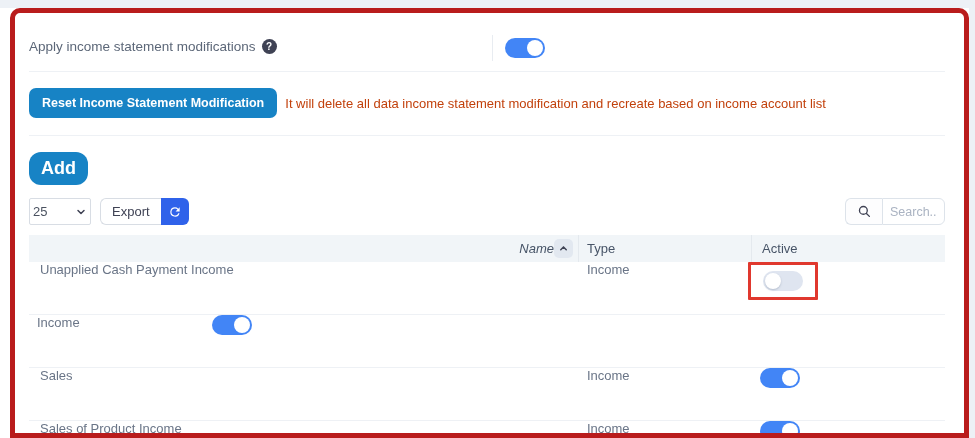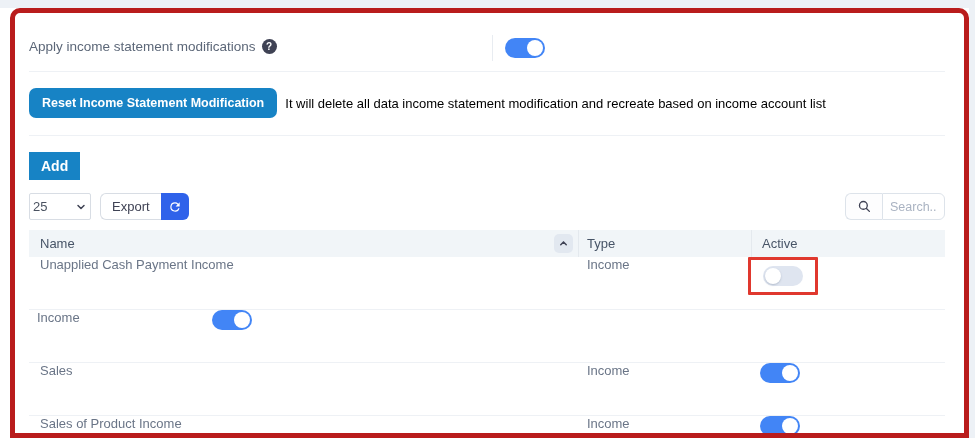--- a/index.html
+++ b/index.html
@@ -27,25 +27,25 @@
   .switch.on .knob { right:2px; }
   .switch.off { background:#dfe5f0; }
   .switch.off .knob { left:2px; box-shadow:0 1px 2px rgba(100,116,139,.35); }
 
   .hr { height:1px; background:#eef1f5; margin:0; }
 
   
   .reset-row { display:flex; align-items:center; gap:8px; margin:16px 0 17px 0; }
   .btn-reset { background:#1783c5; color:#ffffff; border:none; border-radius:7px;
     font-size:12.5px; font-weight:bold; padding:8px 13px; cursor:pointer; font-family:inherit; }
-  .warning-text { color:#000000; font-size:13px; }
-
-  
-  .btn-add { background:#1783c5; color:#fff; border:none; border-radius:0;
-    font-size:14px; font-weight:bold; padding:6px 12px; margin-top:16px; cursor:pointer; font-family:inherit; }
+  .warning-text { color:#c2410c; font-size:13px; }
+
+  
+  .btn-add { background:#1783c5; color:#fff; border:none; border-radius:12px;
+    font-size:18px; font-weight:bold; padding:6px 12px; margin-top:16px; cursor:pointer; font-family:inherit; }
   .toolbar { display:flex; align-items:center; margin-top:13px; }
   .page-size { height:27px; width:62px; border:1px solid #d8dde4; border-radius:2px;
     display:flex; align-items:center; justify-content:space-between; padding:0 3px; cursor:pointer;
     font-size:13px; color:#4a5260; background:#fff; }
   .export-group { display:flex; margin-left:9px; }
   .btn-export { height:27px; border:1px solid #d8dde4; border-right:none; border-radius:6px 0 0 6px;
     background:#fff; color:#3f4254; font-size:13px; padding:4px 11px; cursor:pointer; font-family:inherit; }
   .btn-refresh { height:27px; width:28px; border:none; border-radius:0 6px 6px 0; background:#2f62ea;
     display:flex; align-items:center; justify-content:center; cursor:pointer; }
   .spacer { flex:1; }
@@ -53,21 +53,21 @@
   .search-icon-btn { height:27px; width:37px; border:1px solid #dde3ea; border-right:none;
     border-radius:6px 0 0 6px; background:#fdfdfe; display:flex; align-items:center; justify-content:center; cursor:pointer; }
   .search-input { height:27px; width:63px; border:1px solid #dde3ea; border-radius:0 6px 6px 0;
     font-size:12.5px; padding:8px 7px; color:#4a5260; outline:none; font-family:inherit; }
   .search-input::placeholder { color:#aab3c2; }
 
   
   .table-wrap { margin-top:10px; }
   .thead { display:flex; height:27px; background:#f1f5f8; align-items:center; }
   .th { font-size:13px; color:#475467; height:100%; display:flex; align-items:center; }
-  .th-name { width:556px; padding-left:11px; border-right:1px solid #e4e9ee; justify-content:space-between; }
+  .th-name { width:556px; padding-left:20px; border-right:1px solid #e4e9ee; justify-content:flex-end;font-style:italic; }
   .th-type { width:175px; padding-left:8px; border-right:1px solid #e4e9ee; }
   .th-active { width:195px; padding-left:10px; }
   .sort-chip { width:19px; height:19px; border-radius:5px; background:#e2e8f0; margin-right:5px;
     display:flex; align-items:center; justify-content:center; cursor:pointer; }
   .row { display:flex; height:53px; align-items:flex-start; border-bottom:1px solid #eef1f5; }
   .td { font-size:13px; color:#6a7587; }
   .td-name { width:556px; padding-left:11px; }
   .td-type { width:175px; padding-left:8px; }
   .td-active { width:195px; padding-left:8px; display:flex; align-items:center; }
   .hl-box { display:inline-flex; align-items:center; justify-content:center;

